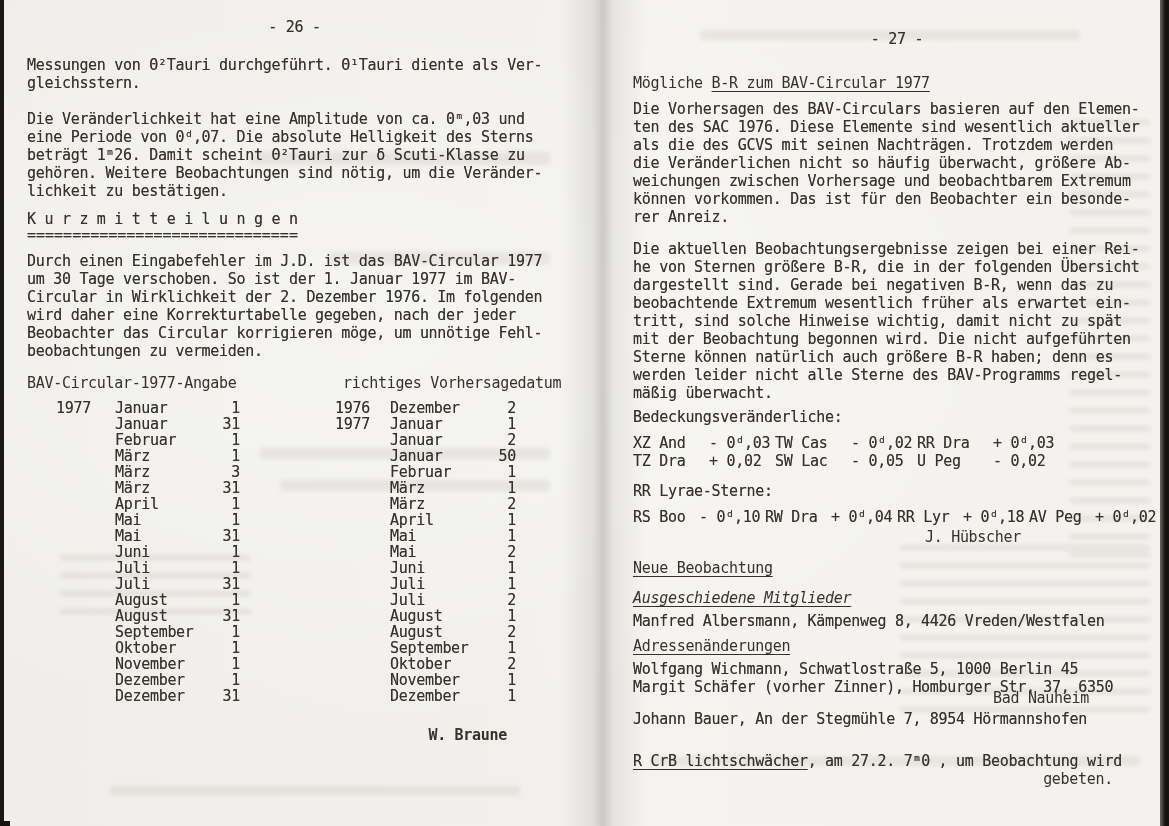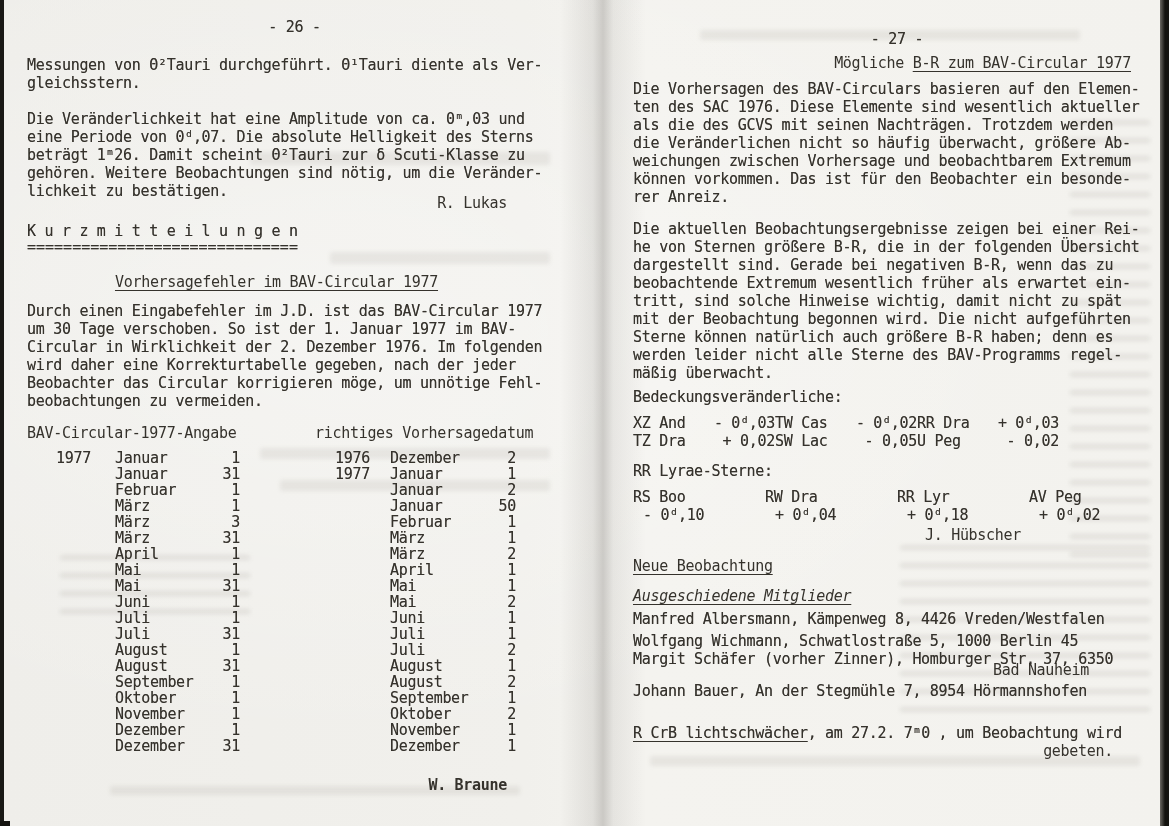--- a/index.html
+++ b/index.html
@@ -25,44 +25,44 @@
   .u{text-decoration:underline;text-underline-offset:3px;text-decoration-thickness:1px;}
   .sig-right{text-align:right;line-height:18px;}
   
   .lp-intro{margin-top:20px;}
   .lp-para2{margin-top:18px;}
   .lp-lukas{margin-top:-6px;padding-right:55px;}
   .lp-kurz{margin-top:10px;}
   .lp-kurz-underline{line-height:14px;letter-spacing:0;}
   .lp-article-title{margin-top:18px;text-align:center;line-height:20px;padding-right:36px;}
   .lp-article{margin-top:10px;}
-  .thead{margin-top:14px;display:flex;line-height:18px;}
+  .thead{margin-top:14px;display:flex;line-height:18px;gap:28px;}
   .thead .h1{width:288px;}
   .tbody{margin-top:8px;}
   .trow{display:flex;line-height:16px;white-space:pre;text-shadow:0 0 0.5px rgba(45,40,34,0.5);}
   .c-ly{width:64px;text-align:right;}
   .c-lm{margin-left:24px;width:95px;}
   .c-ld{width:30px;text-align:right;}
   .c-gap{width:70px;}
   .c-ry{width:60px;text-align:right;}
   .c-rm{margin-left:20px;width:108px;}
   .c-rd{width:18px;text-align:right;}
   .lp-braune{margin-top:22px;padding-right:55px;font-weight:bold;}
   
-  .rp-title{margin-top:4px;text-align:right;line-height:22px;padding-right:30px;white-space:pre;}
+  .rp-title{margin-top:24px;text-align:left;line-height:22px;padding-right:30px;white-space:pre;}
   .rp-para1{margin-top:6px;}
   .rp-para2{margin-top:14px;}
   .rp-bed-label{margin-top:6px;line-height:18px;}
   .br-line{display:flex;line-height:18px;margin-top:8px;white-space:pre;text-shadow:0 0 0.5px rgba(45,40,34,0.5);}
   .br-line.second{margin-top:0;}
   .br-item{display:flex;}
   .bed .br-item{width:142px;}
   .bed .br-star{width:62px;}
-  .bed .br-val{margin-left:28px;}
-  .rr .br-item{width:133px;flex-direction:column;}
+  .bed .br-val{margin-left:14px;}
+  .rr .br-item{width:133px;}
   .rr .br-star{width:56px;}
   .rr .br-val{margin-left:10px;}
   .rp-rr-label{margin-top:12px;line-height:18px;}
   .rp-huebscher{margin-top:2px;padding-right:140px;}
   .rp-sec-title{margin-top:12px;line-height:20px;}
   .rp-sec-title.t2{margin-top:10px;font-style:italic;}
   .rp-sec-title.t3{margin-top:6px;}
   .rp-sec-lines{margin-top:6px;}
   .rp-sec-lines.l2{margin-top:4px;}
   .rp-badnauheim{margin-top:-6px;line-height:16px;text-align:right;padding-right:72px;}
@@ -108,26 +108,24 @@
 
     <div class="lines lp-intro">Messungen von Θ²Tauri durchgeführt. Θ¹Tauri diente als Ver-
 gleichsstern.</div>
 
     <div class="lines lp-para2">Die Veränderlichkeit hat eine Amplitude von ca. 0ᵐ,03 und
 eine Periode von 0ᵈ,07. Die absolute Helligkeit des Sterns
 beträgt 1ᵐ26. Damit scheint Θ²Tauri zur δ Scuti-Klasse zu
 gehören. Weitere Beobachtungen sind nötig, um die Veränder-
 lichkeit zu bestätigen.</div>
 
-    <div class="sig-right lp-lukas">R. Lukas</div>
 
     <div class="line lp-kurz">K u r z m i t t e i l u n g e n</div>
     <div class="line lp-kurz-underline">==============================</div>
 
-    <div class="lp-article-title"><span class="u">Vorhersagefehler im BAV-Circular 1977</span></div>
 
     <div class="lines lp-article">Durch einen Eingabefehler im J.D. ist das BAV-Circular 1977
 um 30 Tage verschoben. So ist der 1. Januar 1977 im BAV-
 Circular in Wirklichkeit der 2. Dezember 1976. Im folgenden
 wird daher eine Korrekturtabelle gegeben, nach der jeder
 Beobachter das Circular korrigieren möge, um unnötige Fehl-
 beobachtungen zu vermeiden.</div>
 
     <div class="thead">
       <span class="h1">BAV-Circular-1977-Angabe</span>
@@ -191,20 +189,21 @@
 
     <div class="br-line rr"><span class="br-item"><span class="br-star">RS Boo</span><span class="br-val">- 0ᵈ,10</span></span><span class="br-item"><span class="br-star">RW Dra</span><span class="br-val">+ 0ᵈ,04</span></span><span class="br-item"><span class="br-star">RR Lyr</span><span class="br-val">+ 0ᵈ,18</span></span><span class="br-item"><span class="br-star">AV Peg</span><span class="br-val">+ 0ᵈ,02</span></span></div>
 
     <div class="sig-right rp-huebscher">J. Hübscher</div>
 
     <div class="rp-sec-title"><span class="u">Neue Beobachtung</span></div>
 
     <div class="rp-sec-title t2"><span class="u">Ausgeschiedene Mitglieder</span></div>
     <div class="lines rp-sec-lines l2">Manfred Albersmann, Kämpenweg 8, 4426 Vreden/Westfalen</div>
 
+    <div class="rp-sec-title t3"><span class="u">Adressenänderungen</span></div>
     <div class="lines rp-sec-lines l2">Wolfgang Wichmann, Schwatlostraße 5, 1000 Berlin 45
 Margit Schäfer (vorher Zinner), Homburger Str. 37, 6350</div>
     <div class="rp-badnauheim">Bad Nauheim</div>
     <div class="lines rp-johann">Johann Bauer, An der Stegmühle 7, 8954 Hörmannshofen</div>
 
     <div class="rp-rcrb"><span class="u">R CrB lichtschwächer</span><span>, am 27.2. 7ᵐ0 , um Beobachtung wird</span></div>
     <div class="rp-gebeten">gebeten.</div>
   </div>
 
 </div>

